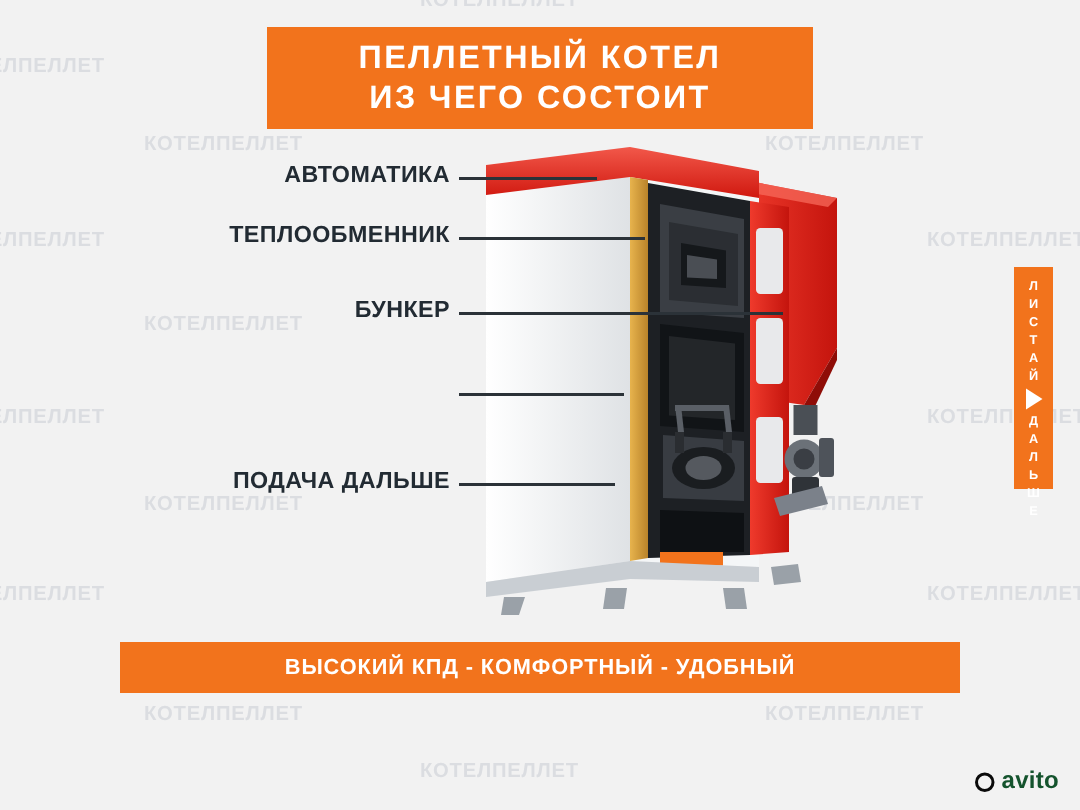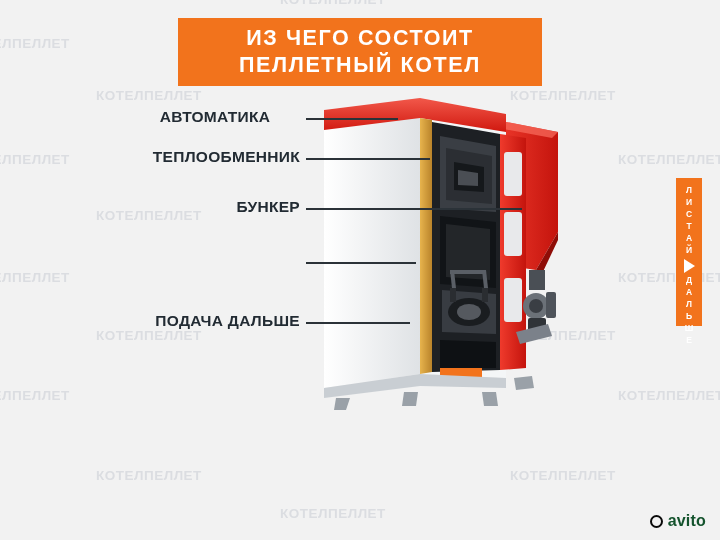--- a/index.html
+++ b/index.html
@@ -205,43 +205,46 @@
 
       <path d="M24 296 L120 282 L206 286 L206 296 L120 294 L24 306 Z" fill="#c9ced3"></path>
       <path d="M36 306 L50 306 L46 318 L34 318 Z" fill="#9aa1a8"></path>
       <path d="M104 300 L118 300 L116 314 L102 314 Z" fill="#9aa1a8"></path>
       <path d="M182 300 L196 300 L198 314 L184 314 Z" fill="#9aa1a8"></path>
       <path d="M214 286 L232 284 L234 296 L216 298 Z" fill="#9aa1a8"></path>
     </svg>
   </div>
 
   <div class="header-band">
+    <div class="line">ПЕЛЛЕТНЫЙ КОТЕЛ</div>
     <div class="line">ИЗ ЧЕГО СОСТОИТ</div>
-    <div class="line">ПЕЛЛЕТНЫЙ КОТЕЛ</div>
-  </div>
-
-  <div class="label" style="left:130px;top:108px;width:170px;text-align:center;">АВТОМАТИКА</div>
+  </div>
+
+  <div class="label" style="left:130px;top:108px;width:170px;">АВТОМАТИКА</div>
   <div class="leader" style="left:306px;top:118px;width:92px;"></div>
 
   <div class="label" style="left:96px;top:148px;width:204px;text-align:right;">ТЕПЛООБМЕННИК</div>
   <div class="leader" style="left:306px;top:158px;width:124px;"></div>
 
   <div class="label" style="left:150px;top:198px;width:150px;">БУНКЕР</div>
   <div class="leader" style="left:306px;top:208px;width:216px;"></div>
 
   <div class="leader" style="left:306px;top:262px;width:110px;"></div>
 
   <div class="label" style="left:110px;top:312px;width:190px;">ПОДАЧА ДАЛЬШЕ</div>
   <div class="leader" style="left:306px;top:322px;width:104px;"></div>
 
   <div class="side-cta">
     <div class="vtext">ЛИСТАЙ</div>
     <div class="tri"></div>
     <div class="vtext">ДАЛЬШЕ</div>
   </div>
 
+  <div class="footer-band">
+    <div class="line">ВЫСОКИЙ КПД - КОМФОРТНЫЙ - УДОБНЫЙ</div>
+  </div>
 
   <div class="avito">
     <div class="dot"></div>
     <div class="name">avito</div>
   </div>
 
 </div>
 
 </body></html>

